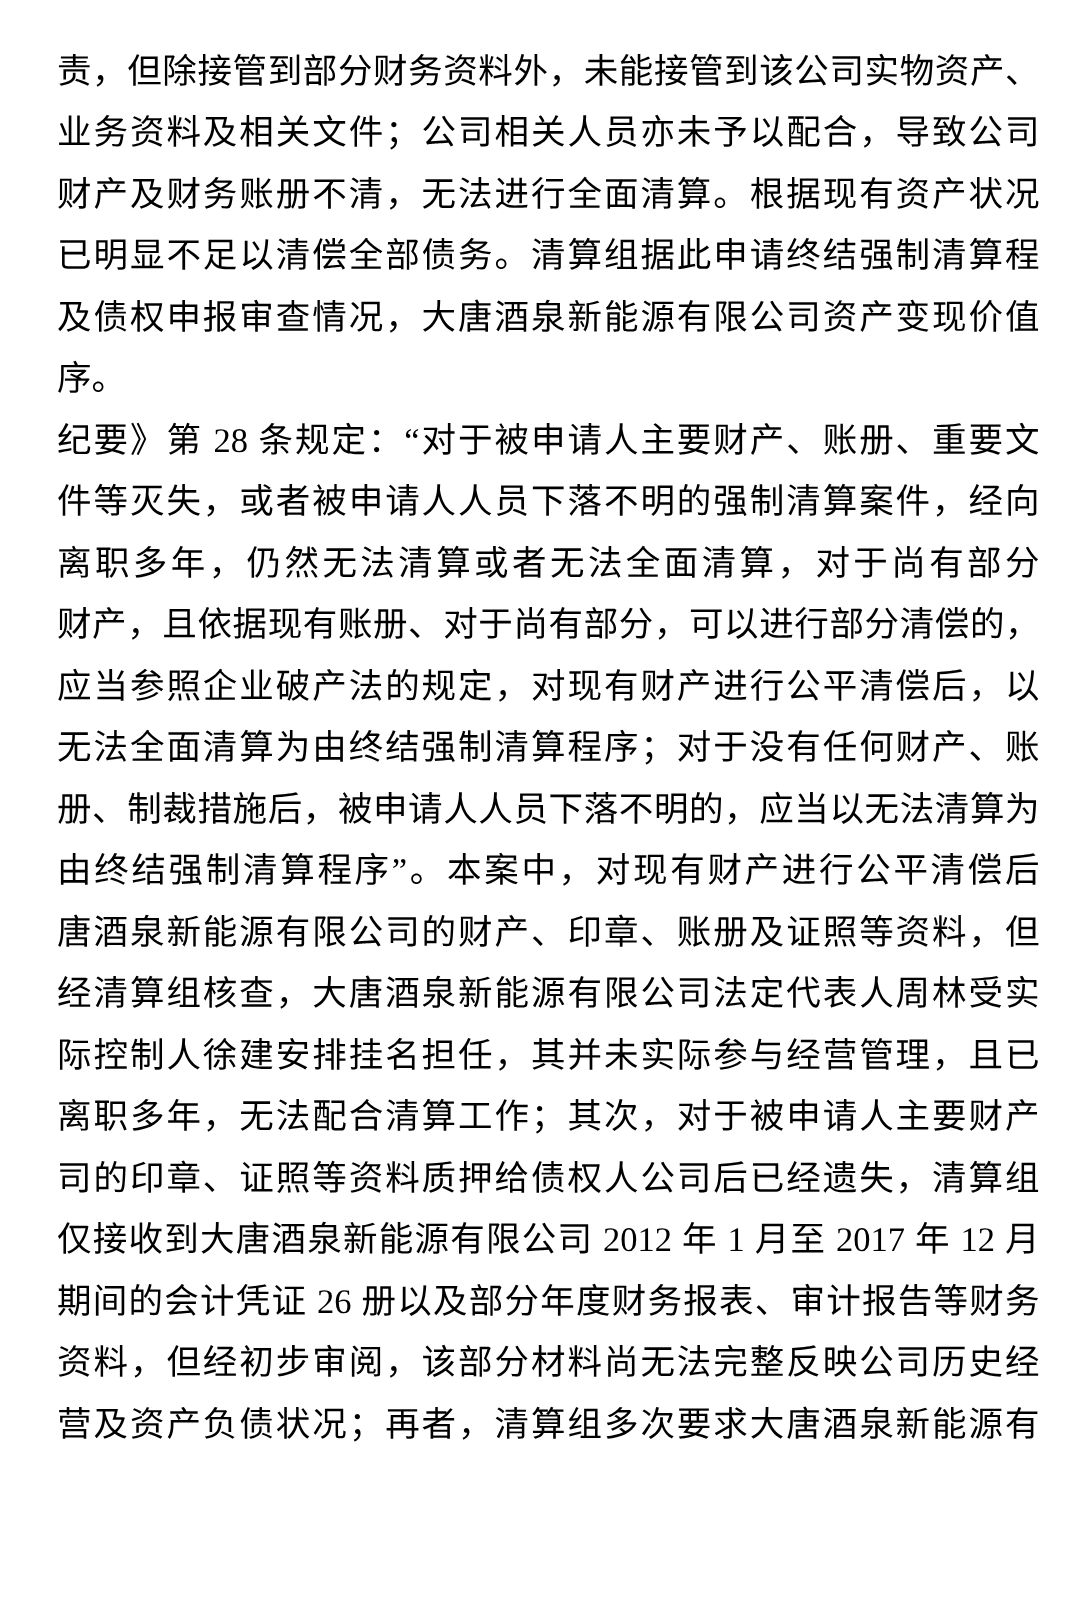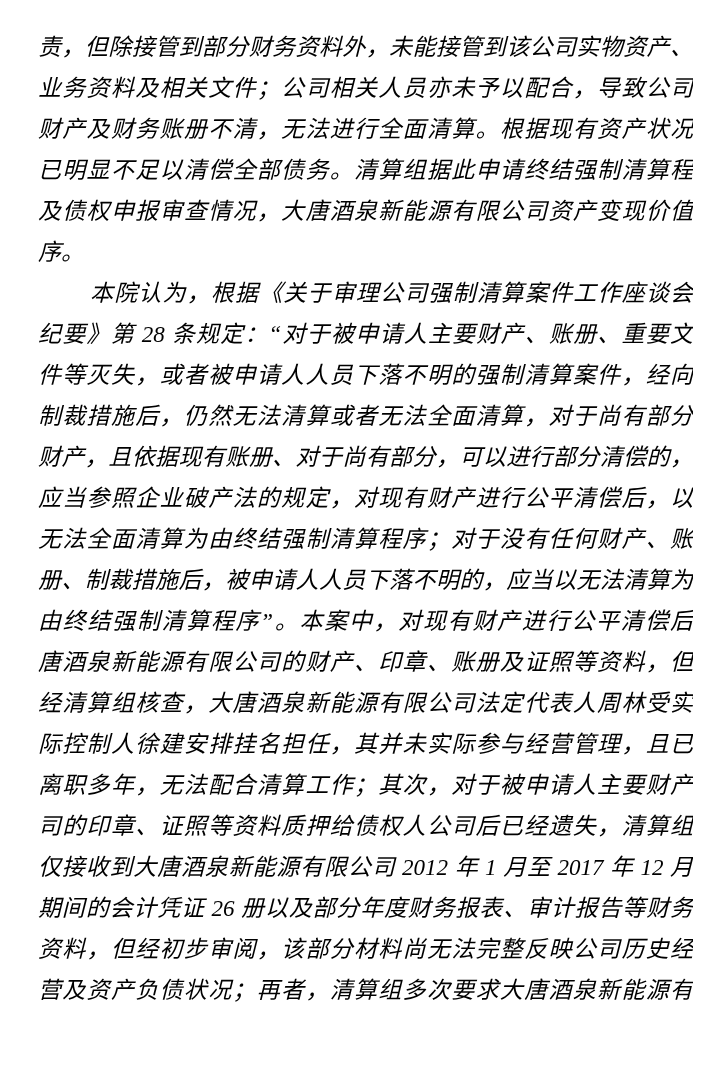--- a/index.html
+++ b/index.html
@@ -7,21 +7,20 @@
     padding: 0;
     background: #ffffff;
   }
   .page {
     position: relative;
     box-sizing: border-box;
     width: 724px;
     height: 1068px;
     background: #ffffff;
     overflow: hidden;
-    font-style: italic;
   }
   .doc-body {
     position: absolute;
     top: 27px;
     left: 38px;
     right: 31px;
   }
   .line {
     font-family: "Liberation Serif", "DejaVu Serif", serif;
     font-size: 23px;
@@ -44,24 +43,23 @@
 <body>
 
 <div class="page">
   <div class="doc-body">
       <div class="line">责，但除接管到部分财务资料外，未能接管到该公司实物资产、</div>
       <div class="line">业务资料及相关文件；公司相关人员亦未予以配合，导致公司</div>
       <div class="line">财产及财务账册不清，无法进行全面清算。根据现有资产状况</div>
       <div class="line">已明显不足以清偿全部债务。清算组据此申请终结强制清算程</div>
       <div class="line">及债权申报审查情况，大唐酒泉新能源有限公司资产变现价值</div>
       <div class="line nofill">序。</div>
-      <div class="line indent">本院认为，根据《关于审理公司强制清算案件工作座谈会</div>
       <div class="line">纪要》第 28 条规定：“对于被申请人主要财产、账册、重要文</div>
       <div class="line">件等灭失，或者被申请人人员下落不明的强制清算案件，经向</div>
-      <div class="line">制裁措施后，仍然无法清算或者无法全面清算，对于尚有部分</div>
+      <div class="line">离职多年，仍然无法清算或者无法全面清算，对于尚有部分</div>
       <div class="line">财产，且依据现有账册、对于尚有部分，可以进行部分清偿的，</div>
       <div class="line">应当参照企业破产法的规定，对现有财产进行公平清偿后，以</div>
       <div class="line">无法全面清算为由终结强制清算程序；对于没有任何财产、账</div>
       <div class="line">册、制裁措施后，被申请人人员下落不明的，应当以无法清算为</div>
       <div class="line">由终结强制清算程序”。本案中，对现有财产进行公平清偿后</div>
       <div class="line">唐酒泉新能源有限公司的财产、印章、账册及证照等资料，但</div>
       <div class="line">经清算组核查，大唐酒泉新能源有限公司法定代表人周林受实</div>
       <div class="line">际控制人徐建安排挂名担任，其并未实际参与经营管理，且已</div>
       <div class="line">离职多年，无法配合清算工作；其次，对于被申请人主要财产</div>
       <div class="line">司的印章、证照等资料质押给债权人公司后已经遗失，清算组</div>

